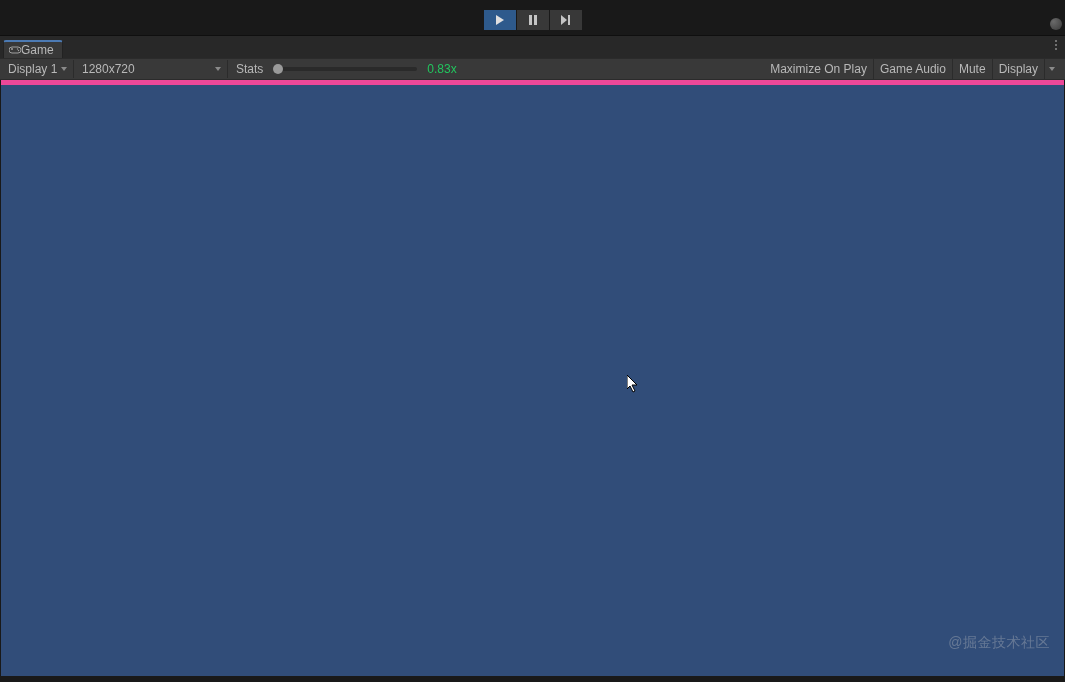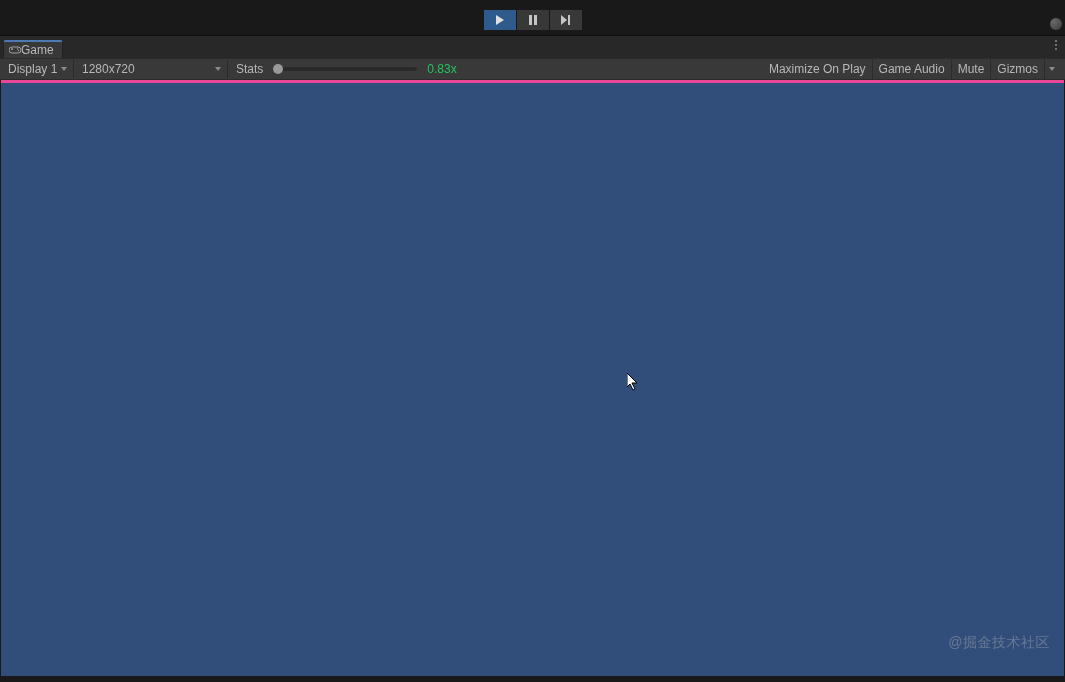--- a/index.html
+++ b/index.html
@@ -149,21 +149,21 @@
     cursor: pointer;
     border-left: 1px solid #2b2b2b;
   }
   .ctl-btn:first-child { border-left: none; }
   .game-view {
     width: 1063px;
     height: 596px;
     margin-left: 1px;
     background: #314d79;
     position: relative;
-    border-top: 3px solid #ec4899;
+    border-top: 5px solid #ec4899;
   }
   .cursor {
     position: absolute;
     left: 626px;
     top: 290px;
     pointer-events: none;
   }
   .watermark {
     position: absolute;
     right: 14px;
@@ -239,21 +239,21 @@
     <div class="ctl-btn">
       <span>Maximize On Play</span>
     </div>
     <div class="ctl-btn">
       <span>Game Audio</span>
     </div>
     <div class="ctl-btn">
       <span>Mute</span>
     </div>
     <div class="ctl-btn">
-      <span>Gizmos</span>
+      <span>Display</span>
     </div>
     <div class="ctl-btn" style="padding:0 4px;">
       <span class="caret"></span>
     </div>
   </div>
 </div>
 
 <div class="game-view">
   <svg class="cursor" width="16" height="20" viewBox="0 0 16 20">
     <polygon points="0,0 0,14 3,11 6,17 8,16 5,10 10,10" fill="#ffffff" stroke="#000000" stroke-width="1"></polygon>

